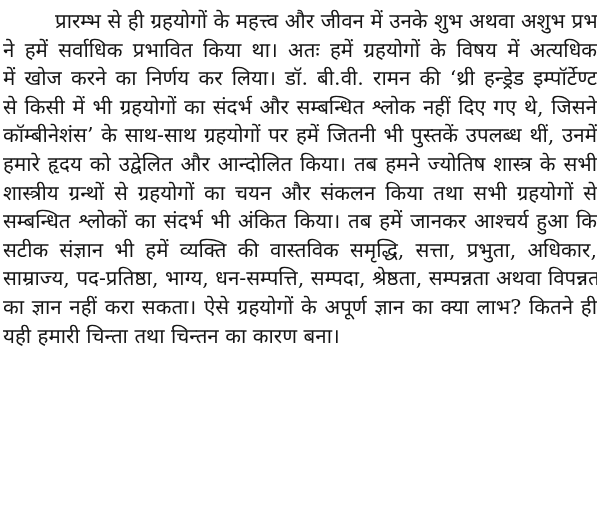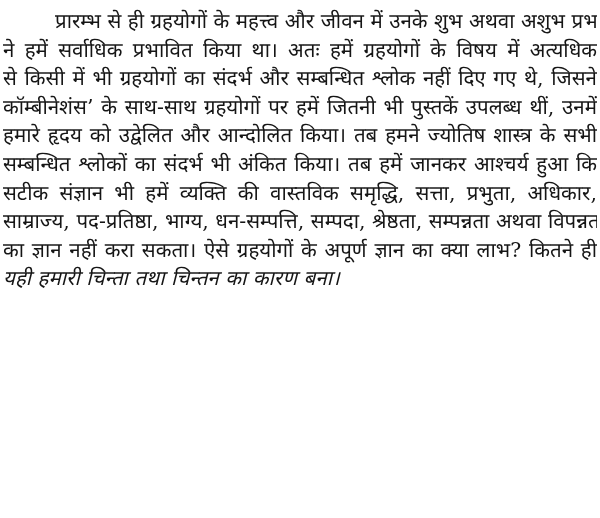--- a/index.html
+++ b/index.html
@@ -29,32 +29,33 @@
     text-align-last: justify;
     overflow: hidden;
   }
   .text-line.indent {
     padding-left: 52px;
     width: calc(100% - 52px);
   }
   .text-line.last {
     text-align: left;
     text-align-last: left;
-    font-style: italic;
   }
 </style>
 </head>
 <body>
 
 <div class="page">
   <div class="paragraph">
     <div class="text-line indent">प्रारम्भ से ही ग्रहयोगों के महत्त्व और जीवन में उनके शुभ अथवा अशुभ प्रभाव</div>
     <div class="text-line">ने हमें सर्वाधिक प्रभावित किया था। अतः हमें ग्रहयोगों के विषय में अत्यधिक</div>
+    <div class="text-line">में खोज करने का निर्णय कर लिया। डॉ. बी.वी. रामन की ‘थ्री हन्ड्रेड इम्पॉर्टेण्ट</div>
     <div class="text-line">से किसी में भी ग्रहयोगों का संदर्भ और सम्बन्धित श्लोक नहीं दिए गए थे, जिसने</div>
     <div class="text-line">कॉम्बीनेशंस’ के साथ-साथ ग्रहयोगों पर हमें जितनी भी पुस्तकें उपलब्ध थीं, उनमें</div>
     <div class="text-line">हमारे हृदय को उद्वेलित और आन्दोलित किया। तब हमने ज्योतिष शास्त्र के सभी</div>
+    <div class="text-line">शास्त्रीय ग्रन्थों से ग्रहयोगों का चयन और संकलन किया तथा सभी ग्रहयोगों से</div>
     <div class="text-line">सम्बन्धित श्लोकों का संदर्भ भी अंकित किया। तब हमें जानकर आश्चर्य हुआ कि</div>
     <div class="text-line">सटीक संज्ञान भी हमें व्यक्ति की वास्तविक समृद्धि, सत्ता, प्रभुता, अधिकार,</div>
     <div class="text-line">साम्राज्य, पद-प्रतिष्ठा, भाग्य, धन-सम्पत्ति, सम्पदा, श्रेष्ठता, सम्पन्नता अथवा विपन्नता</div>
     <div class="text-line">का ज्ञान नहीं करा सकता। ऐसे ग्रहयोगों के अपूर्ण ज्ञान का क्या लाभ? कितने ही</div>
     <div class="text-line last">यही हमारी चिन्ता तथा चिन्तन का कारण बना।</div>
   </div>
 </div>
 
 </body></html>

